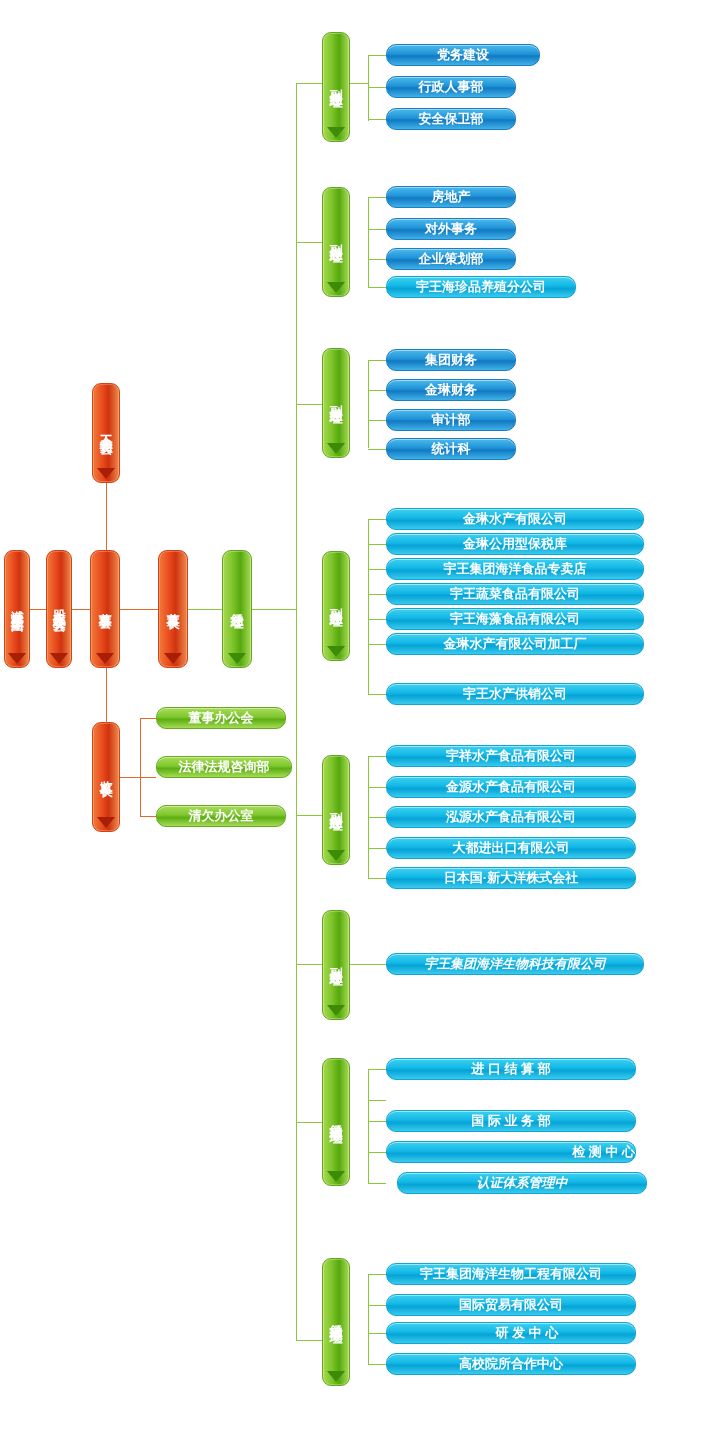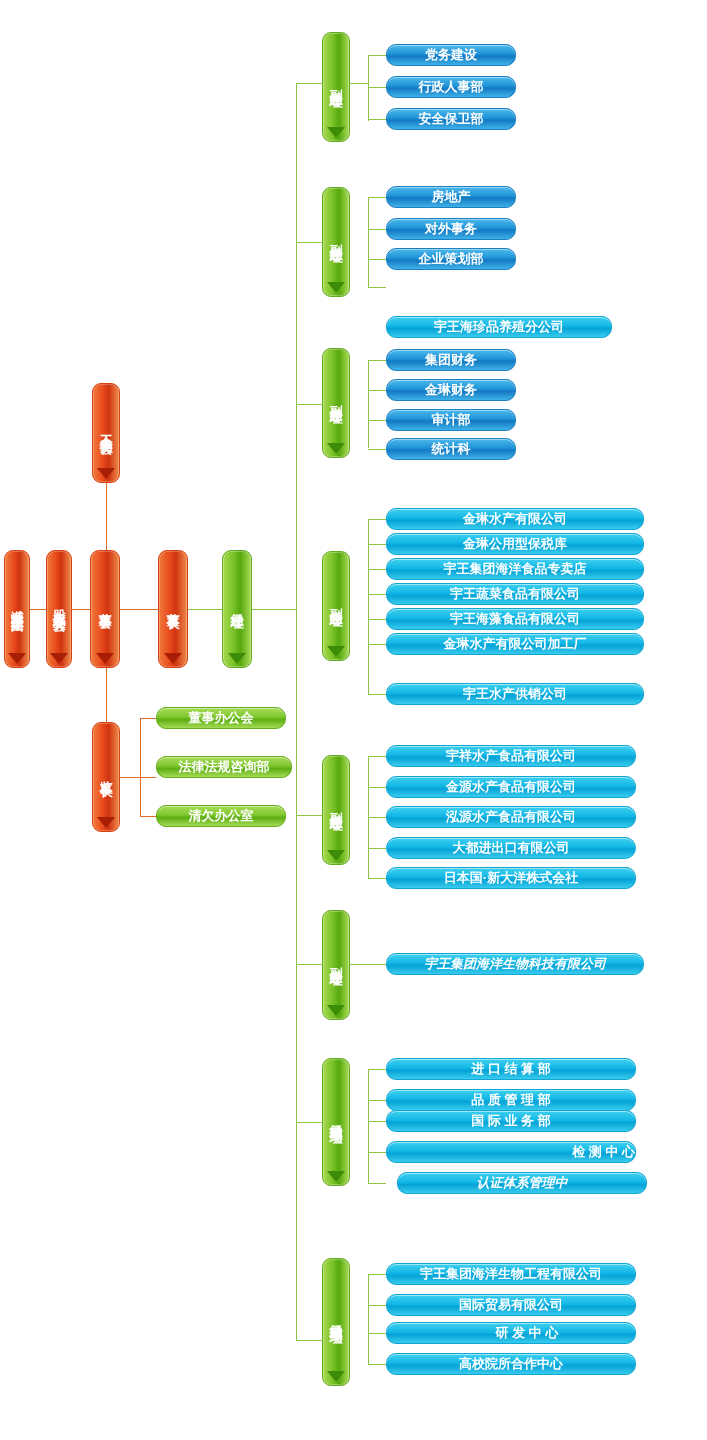--- a/index.html
+++ b/index.html
@@ -172,21 +172,21 @@
   <div class="line h" style="left:252px; top:609px; width:44px;"></div>
 
   <div class="node vpill green" style="left:322px; top:32px; width:28px; height:110px;">
     <span>副总经理</span>
     <i class="caret"></i>
   </div>
   <div class="line h" style="left:296px; top:83px; width:26px;"></div>
   <div class="line v" style="left:368px; top:55px; height:66px;"></div>
   <div class="line h" style="left:350px; top:83px; width:18px;"></div>
 
-  <div class="node hbox blue" style="left:386px; top:44px; width:130px; height:22px;">
+  <div class="node hbox blue" style="left:386px; top:44px; width:154px; height:22px;">
     <span>党务建设</span>
   </div>
   <div class="line h" style="left:368px; top:55px; width:18px;"></div>
 
   <div class="node hbox blue" style="left:386px; top:76px; width:130px; height:22px;">
     <span>行政人事部</span>
   </div>
   <div class="line h" style="left:368px; top:87px; width:18px;"></div>
 
   <div class="node hbox blue" style="left:386px; top:108px; width:130px; height:22px;">
@@ -209,21 +209,21 @@
   <div class="node hbox blue" style="left:386px; top:218px; width:130px; height:22px;">
     <span>对外事务</span>
   </div>
   <div class="line h" style="left:368px; top:229px; width:18px;"></div>
 
   <div class="node hbox blue" style="left:386px; top:248px; width:130px; height:22px;">
     <span>企业策划部</span>
   </div>
   <div class="line h" style="left:368px; top:259px; width:18px;"></div>
 
-  <div class="node hbox cyan" style="left:386px; top:276px; width:226px; height:22px;margin-top:40px;">
+  <div class="node hbox cyan" style="left:386px; top:276px; width:190px; height:22px;">
     <span>宇王海珍品养殖分公司</span>
   </div>
   <div class="line h" style="left:368px; top:287px; width:18px;"></div>
 
   <div class="node vpill green" style="left:322px; top:348px; width:28px; height:110px;">
     <span>副总经理</span>
     <i class="caret"></i>
   </div>
   <div class="line h" style="left:296px; top:404px; width:26px;"></div>
   <div class="line v" style="left:368px; top:360px; height:88px;"></div>
@@ -337,23 +337,20 @@
     <i class="caret"></i>
   </div>
   <div class="line h" style="left:296px; top:1122px; width:26px;"></div>
   <div class="line v" style="left:368px; top:1069px; height:114px;"></div>
 
   <div class="node hbox cyan" style="left:386px; top:1058px; width:250px; height:22px;">
     <span>进 口 结 算 部</span>
   </div>
   <div class="line h" style="left:368px; top:1069px; width:18px;"></div>
 
-  <div class="node hbox cyan" style="left:386px; top:1089px; width:250px; height:22px;">
-    <span>品 质 管 理 部</span>
-  </div>
   <div class="line h" style="left:368px; top:1100px; width:18px;"></div>
 
   <div class="node hbox cyan" style="left:386px; top:1110px; width:250px; height:22px;">
     <span>国 际 业 务 部</span>
   </div>
   <div class="line h" style="left:368px; top:1121px; width:18px;"></div>
 
   <div class="node hbox cyan" style="left:386px; top:1141px; width:250px; height:22px;justify-content:flex-end;">
     <span>检 测 中 心</span>
   </div>

